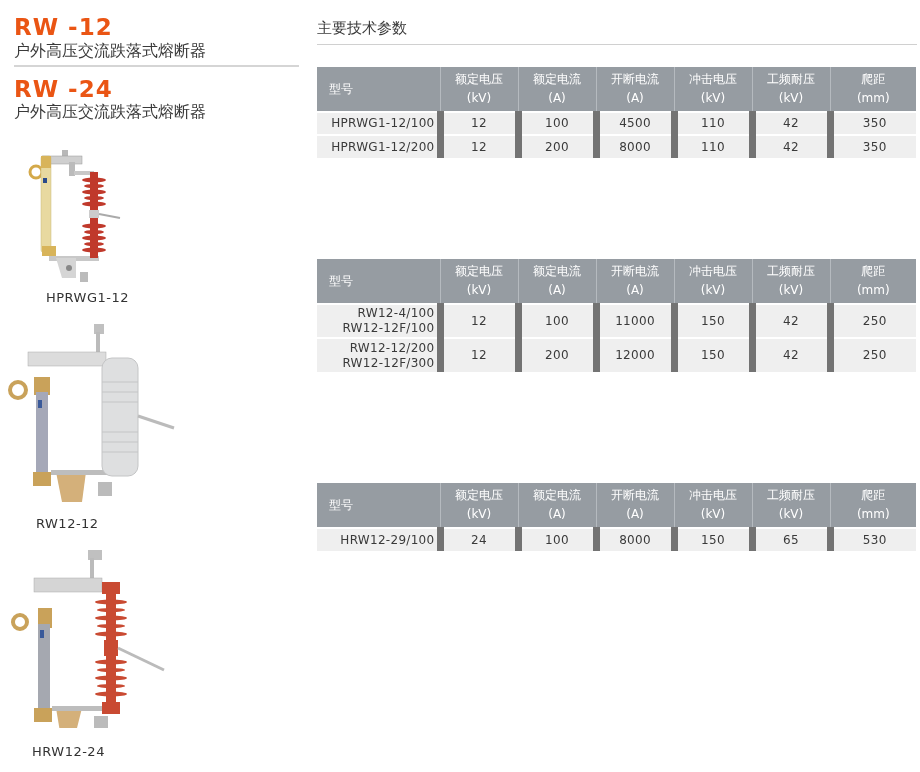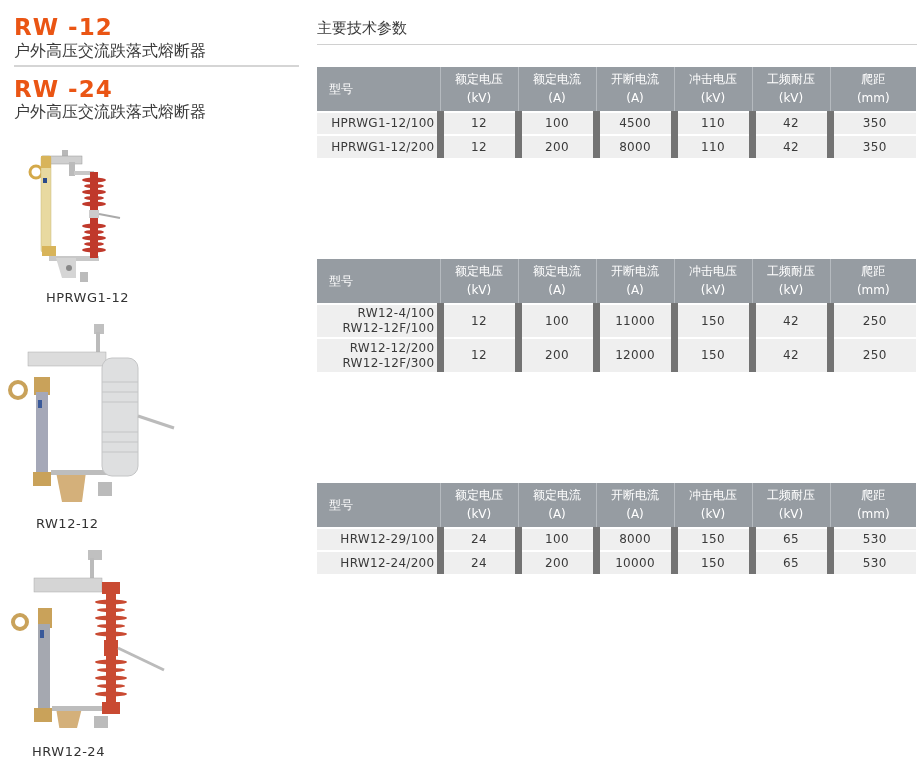--- a/index.html
+++ b/index.html
@@ -299,23 +299,14 @@
   <tbody>
     <tr class="r1">
       <td>HRW12-29/100</td>
       <td>24</td>
       <td>100</td>
       <td>8000</td>
       <td>150</td>
       <td>65</td>
       <td>530</td>
     </tr>
-    <tr class="r1">
-      <td>HRW12-24/200</td>
-      <td>24</td>
-      <td>200</td>
-      <td>10000</td>
-      <td>150</td>
-      <td>65</td>
-      <td>530</td>
-    </tr>
   </tbody>
 </table>
 
 </body></html>

